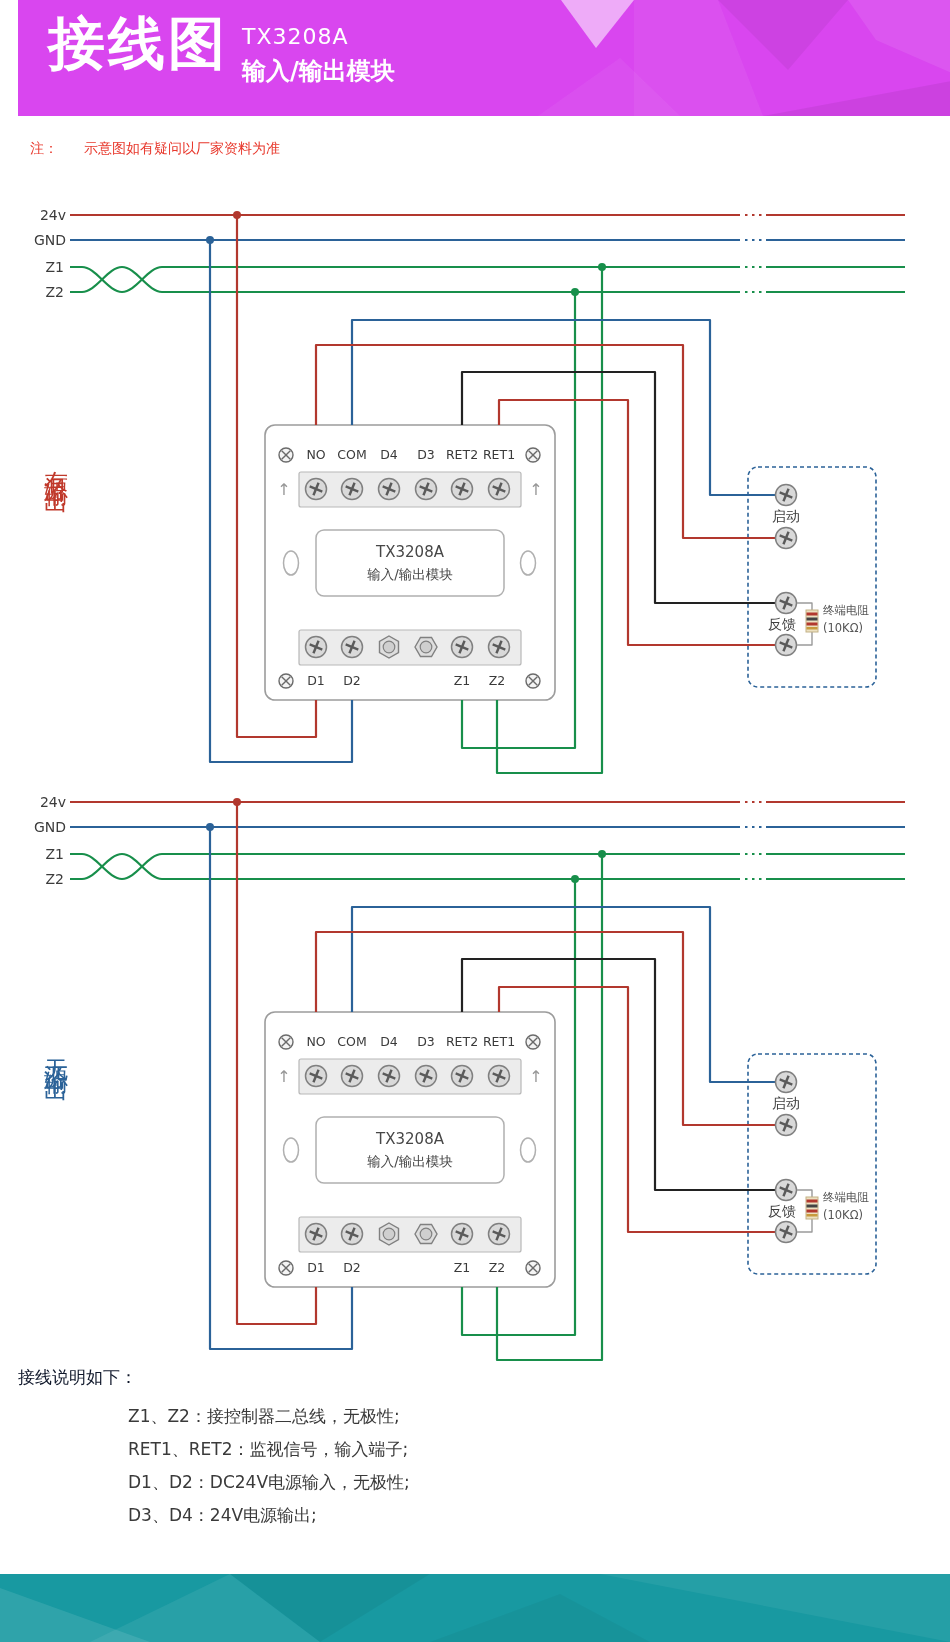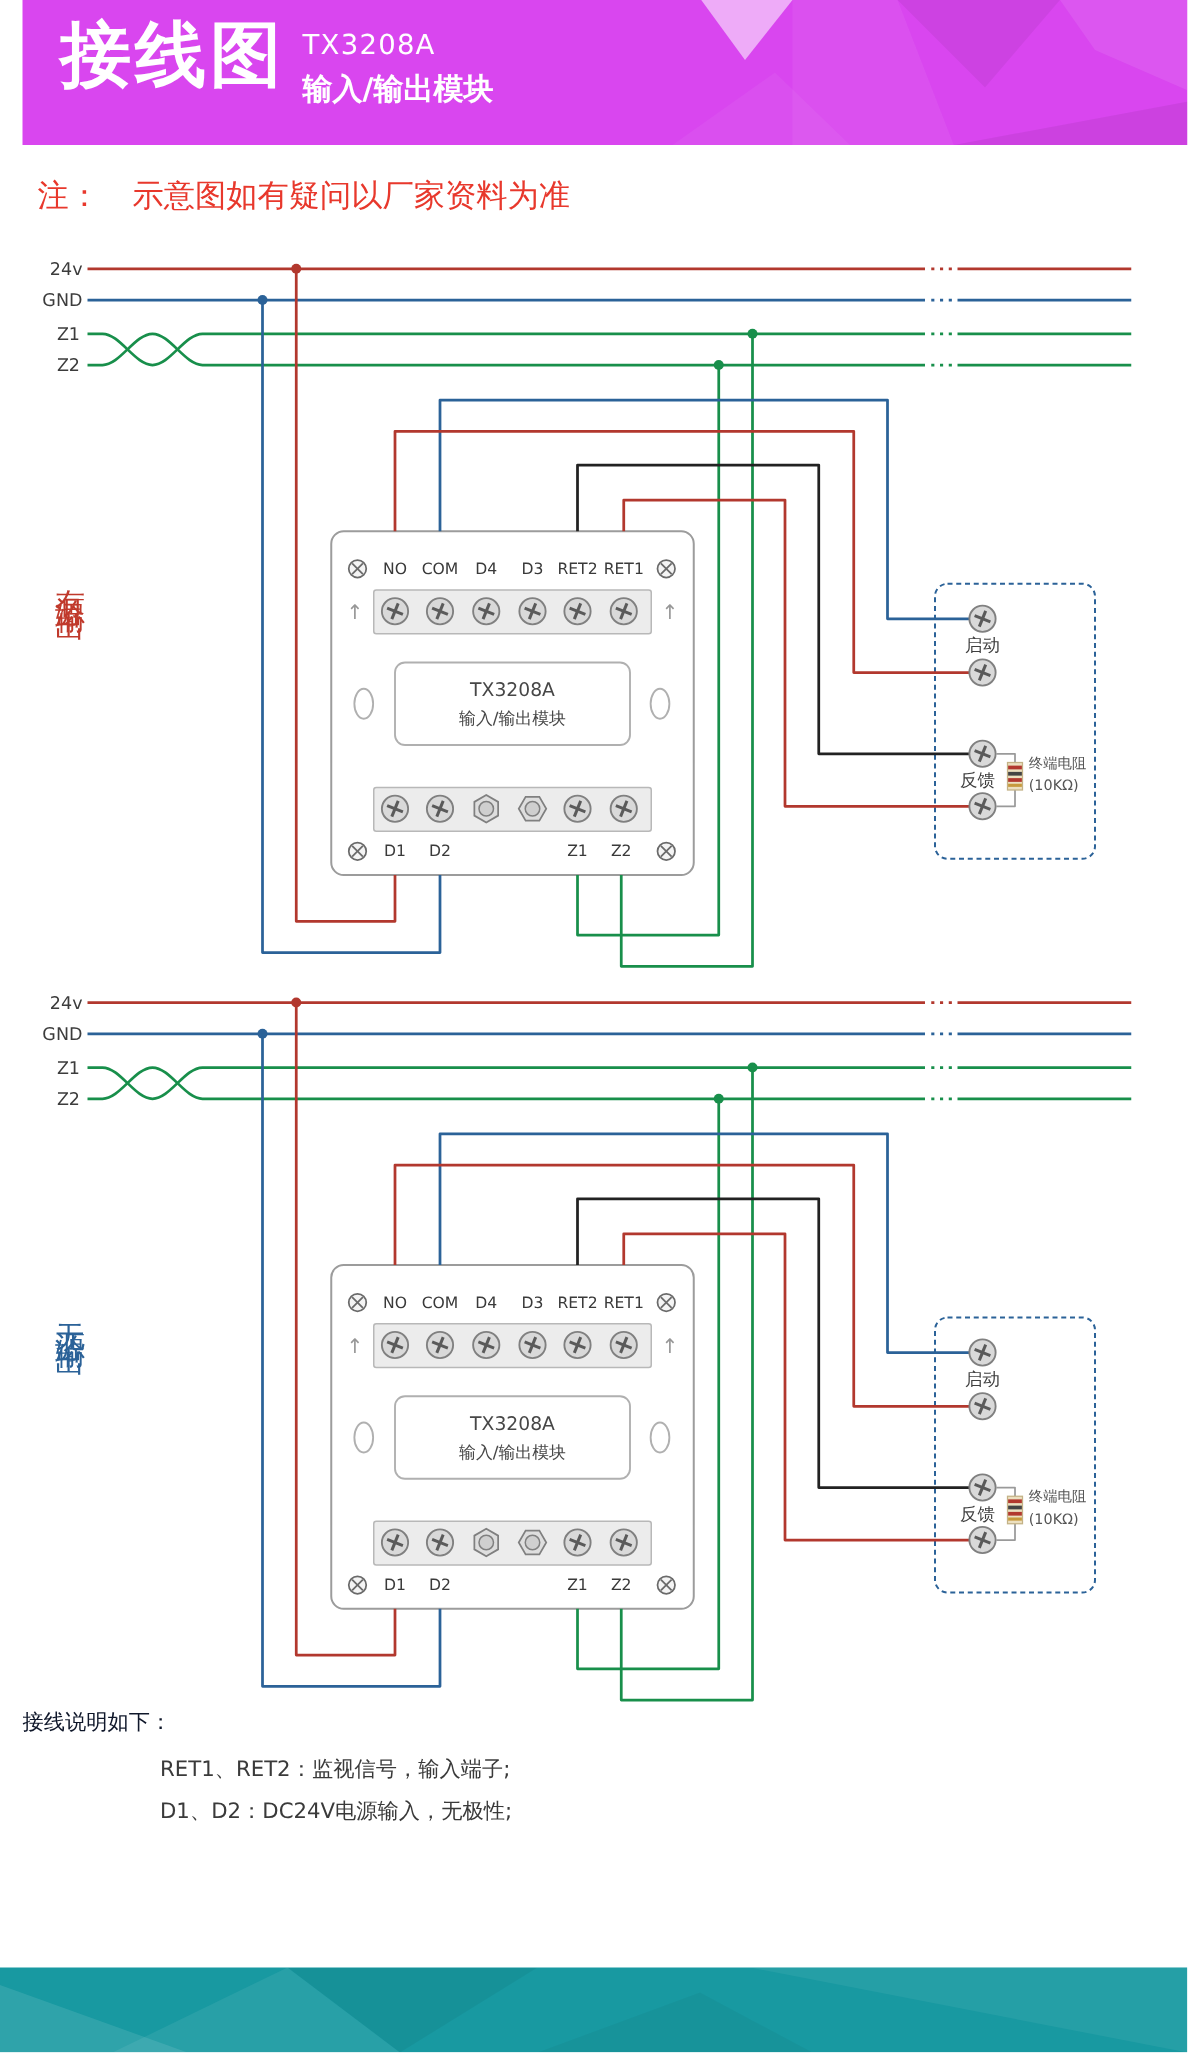--- a/index.html
+++ b/index.html
@@ -9,21 +9,21 @@
 
   
   .header{position:absolute;left:18px;top:0;width:950px;height:116px;background:#d946ef;overflow:hidden}
   .header-deco,.footer-deco{position:absolute;left:0;top:0}
   .page-title{position:absolute;left:30px;top:6px;font-size:57px;font-weight:bold;color:#fff;letter-spacing:3px}
   .model-block{position:absolute;left:224px;top:24px;color:#fff}
   .model-number{font-size:22px;letter-spacing:1px}
   .model-sub{font-size:24px;font-weight:bold;margin-top:6px}
 
   
-  .note1{position:absolute;left:30px;top:140px;font-size:25px;color:#e8382c}
+  .note1{position:absolute;left:30px;top:140px;font-size:14px;color:#e8382c}
   .note1 .prefix{margin-right:26px}
   .note2{position:absolute;left:30px;top:172px;font-size:20.5px;color:#333}
 
   
   .section-label{position:absolute;writing-mode:vertical-rl;text-orientation:upright;font-size:24px;letter-spacing:6px}
   .label-active{left:40px;top:452px;color:#c0392b}
   .label-passive{left:40px;top:1040px;color:#2b6298}
 
   .diagram{position:absolute;left:0}
   svg text{font-family:"DejaVu Sans","Liberation Sans",sans-serif}
@@ -225,22 +225,24 @@
       </g>
     </g>
   </svg>
 
   <svg class="diagram" style="top:787px" width="950" height="590" viewBox="0 0 950 590">
     <use href="#section-diagram" xlink:href="#section-diagram"></use>
   </svg>
 
   <div class="legend-title">接线说明如下：</div>
   <div class="legend-items">
+    <div>Z1、Z2：接控制器二总线，无极性;</div>
     <div>RET1、RET2：监视信号，输入端子;</div>
     <div>D1、D2：DC24V电源输入，无极性;</div>
+    <div>D3、D4：24V电源输出;</div>
   </div>
 
   <footer class="footer">
     <svg class="footer-deco" width="950" height="68" viewBox="0 0 950 68">
       <polygon points="0,68 0,14 150,68" fill="rgba(255,255,255,0.10)"></polygon>
       <polygon points="90,68 230,0 320,68" fill="rgba(255,255,255,0.07)"></polygon>
       <polygon points="230,0 320,68 430,0" fill="rgba(0,0,0,0.05)"></polygon>
       <polygon points="430,68 560,20 650,68" fill="rgba(0,0,0,0.04)"></polygon>
       <polygon points="600,0 950,68 950,0" fill="rgba(255,255,255,0.06)"></polygon>
     </svg>

